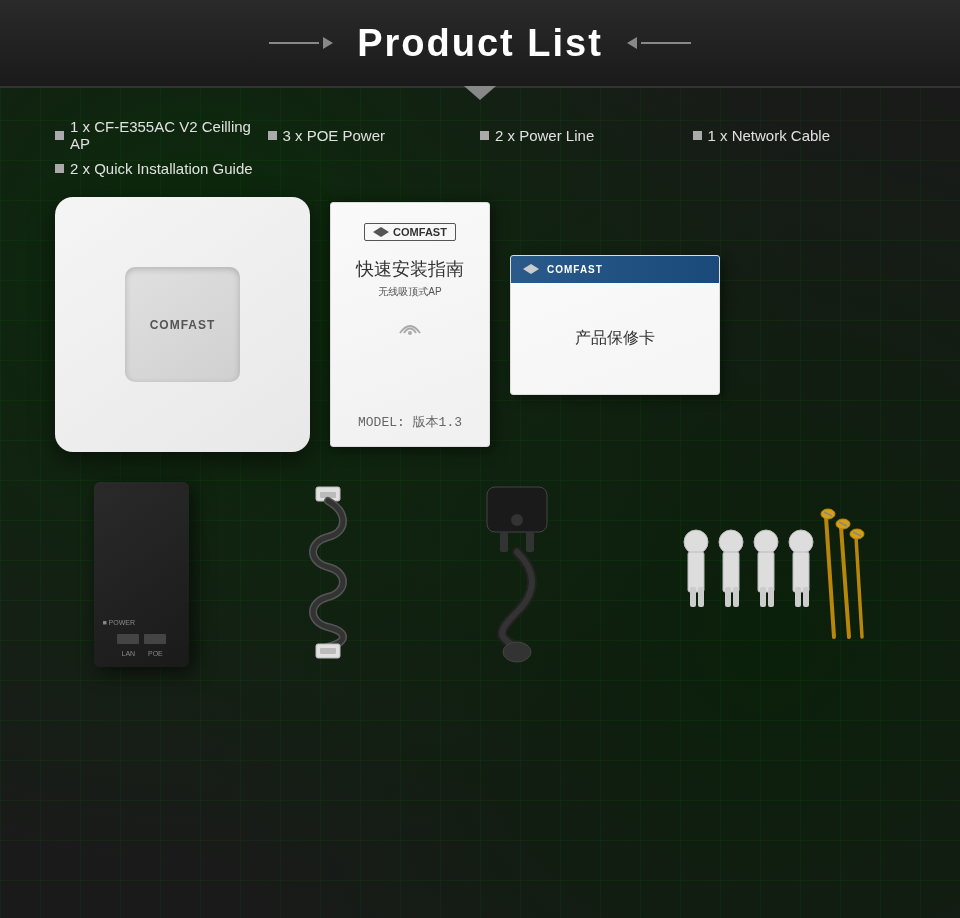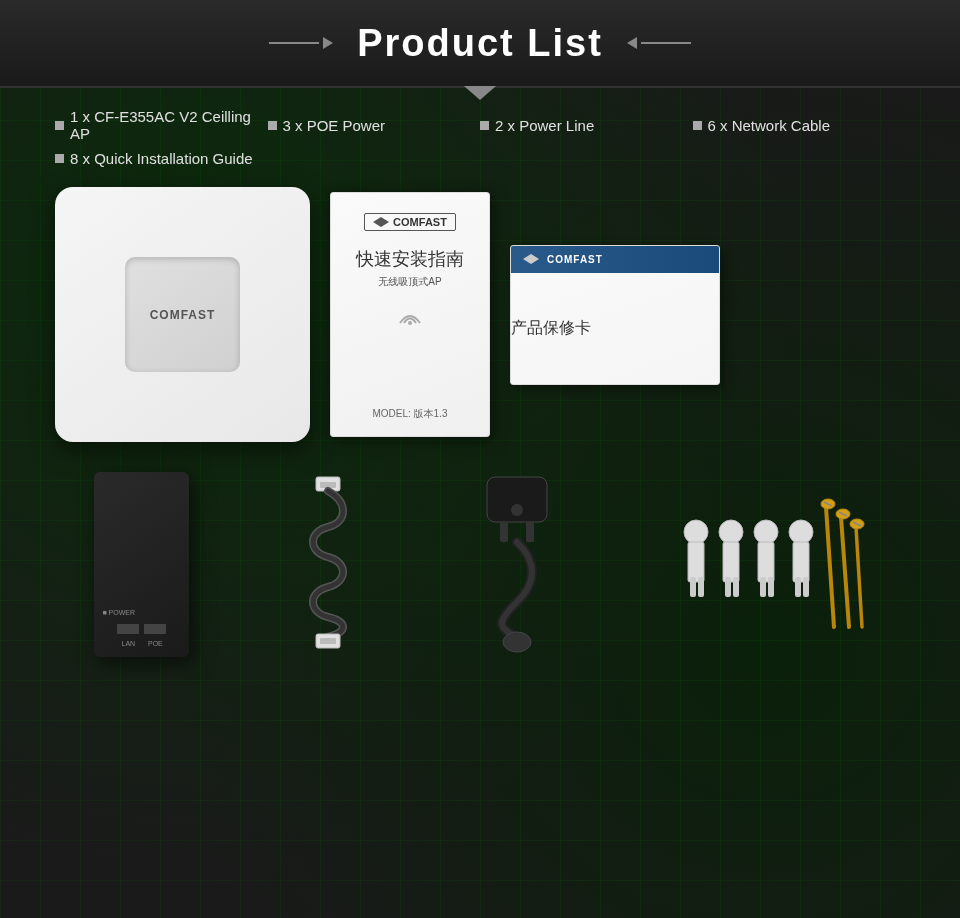--- a/index.html
+++ b/index.html
@@ -99,20 +99,21 @@
       z-index: 5;
     }
 
     
     .product-items {
       display: grid;
       grid-template-columns: repeat(4, 1fr);
       row-gap: 8px;
       column-gap: 0;
       margin-bottom: 20px;
+      margin-top: 10px;
     }
 
     .product-item {
       display: flex;
       align-items: center;
       gap: 6px;
       color: #e0e0e0;
       font-size: 15px;
       font-weight: 500;
     }
@@ -205,23 +206,24 @@
 
     .guide-book-sub {
       font-size: 10px;
       color: #555;
       margin-top: 4px;
       text-align: center;
     }
 
     .guide-book-bottom {
       margin-top: auto;
-      font-size: 10px;
+      font-size: 13px;
       color: #666;
       text-align: right;
+      font-family: Liberation Mono, monospace;
     }
 
     .guide-book-icon {
       width: 30px;
       height: 30px;
       margin-top: 12px;
     }
 
     
     .warranty-card {
@@ -242,21 +244,21 @@
       padding: 8px 12px;
       display: flex;
       align-items: center;
       gap: 8px;
     }
 
     .warranty-body {
       flex: 1;
       display: flex;
       align-items: center;
-      justify-content: flex-start;
+      justify-content: center;
     }
 
     .warranty-chinese {
       font-size: 16px;
       color: #333;
       text-align: center;
     }
 
     
     .poe-adapter {
@@ -378,25 +380,25 @@
     <div class="product-item">
       <span class="bullet-square"></span>
       <span>3 x POE Power</span>
     </div>
     <div class="product-item">
       <span class="bullet-square"></span>
       <span>2 x Power Line</span>
     </div>
     <div class="product-item">
       <span class="bullet-square"></span>
-      <span>6 x Network Cable</span>
+      <span>1 x Network Cable</span>
     </div>
     <div class="product-item">
       <span class="bullet-square"></span>
-      <span>8 x Quick Installation Guide</span>
+      <span>2 x Quick Installation Guide</span>
     </div>
   </div>
 
   <div class="images-row">
 
     <div class="ap-unit">
       <div class="ap-inner">
         <span class="ap-logo">COMFAST</span>
       </div>
     </div>

